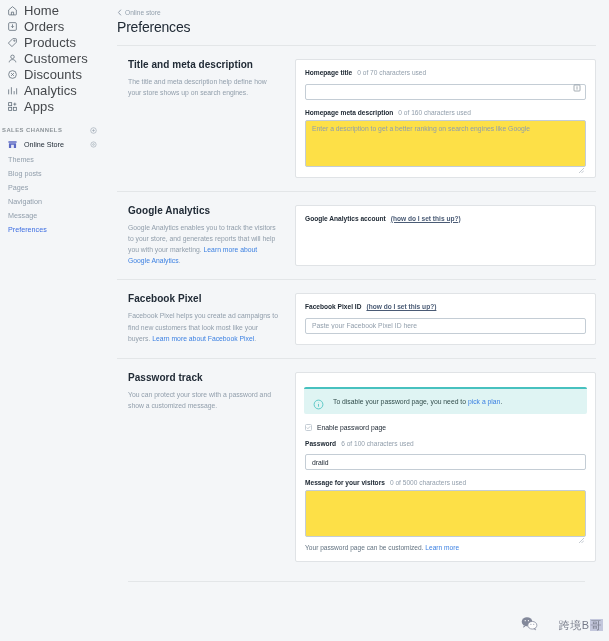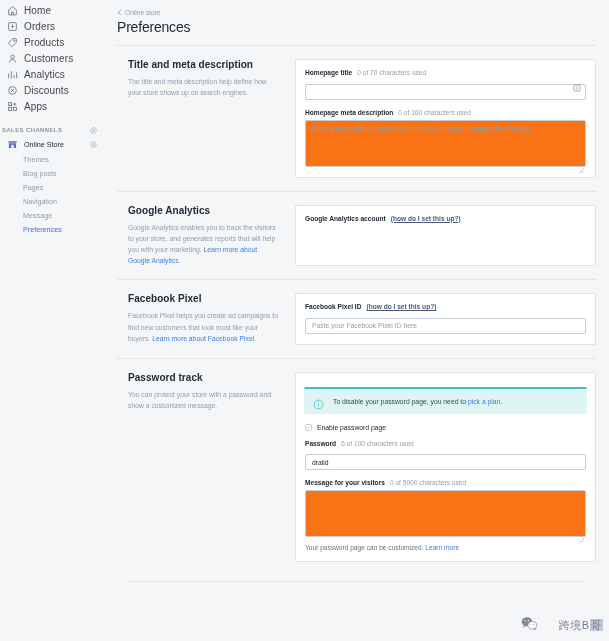--- a/index.html
+++ b/index.html
@@ -21,21 +21,21 @@
     padding-top: 2px;
     position: relative;
   }
   .nav-item {
     display: flex;
     align-items: center;
     height: 16px;
     padding: 0 6px 0 7px;
     margin-bottom: 0px;
     color: #44474b;
-    font-size: 10px;
+    font-size: 13px;
     letter-spacing: .1px;
     cursor: pointer;
   }
   .nav-item .ic {
     width: 11px; height: 11px;
     flex: 0 0 11px;
     margin-right: 6px;
     display: flex; align-items: center; justify-content: center;
   }
   .nav-item .ic svg { display: block; }
@@ -61,21 +61,21 @@
     font-size: 7.2px;
     color: #212b36;
     cursor: pointer;
   }
   .chan-item .ic { width: 11px; height: 11px; flex:0 0 11px; margin-right: 6px; display:flex;align-items:center;justify-content:center;}
   .chan-item .chan-label { flex: 1; }
 
   .sub-item {
     height: 14px;
     display: flex; align-items: center;
-    padding-left: 23px;
+    padding-left: 8px;
     font-size: 7.2px;
     color: #919eab;
     cursor: pointer;
   }
   .sub-item.active { color: #3d6ee2; }
 
   
   .main {
     flex: 1;
     background: #f4f6f8;
@@ -165,21 +165,21 @@
     position: absolute;
     right: 4px; top: 3px;
     width: 10px; height: 10px;
     display: flex; align-items: center; justify-content: center;
     cursor: pointer;
   }
   .txt-area {
     width: 100%;
     border: 1px solid #c4cdd5;
     border-radius: 2px;
-    background: #f97316;
+    background: #fde047;
     font-size: 6.8px;
     color: #212b36;
     padding: 4px 6px;
     font-family: "Liberation Sans", sans-serif;
     resize: none;
     outline: none;
     display: block;
   }
   .txt-area::placeholder { color: #919eab; }
   .resizer {
@@ -275,34 +275,34 @@
           <circle cx="10" cy="7" r="3.2"></circle>
           <path d="M4 17c0-3.2 2.7-5 6-5s6 1.8 6 5"></path>
         </svg>
       </span>
       <span class="nav-label">Customers</span>
     </div>
 
     <div class="nav-item">
       <span class="ic">
         <svg width="11" height="11" viewBox="0 0 20 20" fill="none" stroke="#5c6975" stroke-width="1.4">
-          <path d="M3 17V8M8 17V4M13 17v-6M17.5 17V6"></path>
-        </svg>
-      </span>
-      <span class="nav-label">Analytics</span>
-    </div>
-
-    <div class="nav-item">
-      <span class="ic">
-        <svg width="11" height="11" viewBox="0 0 20 20" fill="none" stroke="#5c6975" stroke-width="1.4">
           <circle cx="10" cy="10" r="7"></circle>
           <path d="M7.5 7.5l5 5M12.5 7.5l-5 5"></path>
         </svg>
       </span>
       <span class="nav-label">Discounts</span>
+    </div>
+
+    <div class="nav-item">
+      <span class="ic">
+        <svg width="11" height="11" viewBox="0 0 20 20" fill="none" stroke="#5c6975" stroke-width="1.4">
+          <path d="M3 17V8M8 17V4M13 17v-6M17.5 17V6"></path>
+        </svg>
+      </span>
+      <span class="nav-label">Analytics</span>
     </div>
 
     <div class="nav-item">
       <span class="ic">
         <svg width="11" height="11" viewBox="0 0 20 20" fill="none" stroke="#5c6975" stroke-width="1.4">
           <rect x="3" y="3" width="5.5" height="5.5"></rect>
           <rect x="3" y="11.5" width="5.5" height="5.5"></rect>
           <rect x="11.5" y="11.5" width="5.5" height="5.5"></rect>
           <path d="M14.2 3v5.5M11.5 5.7h5.5"></path>
         </svg>

